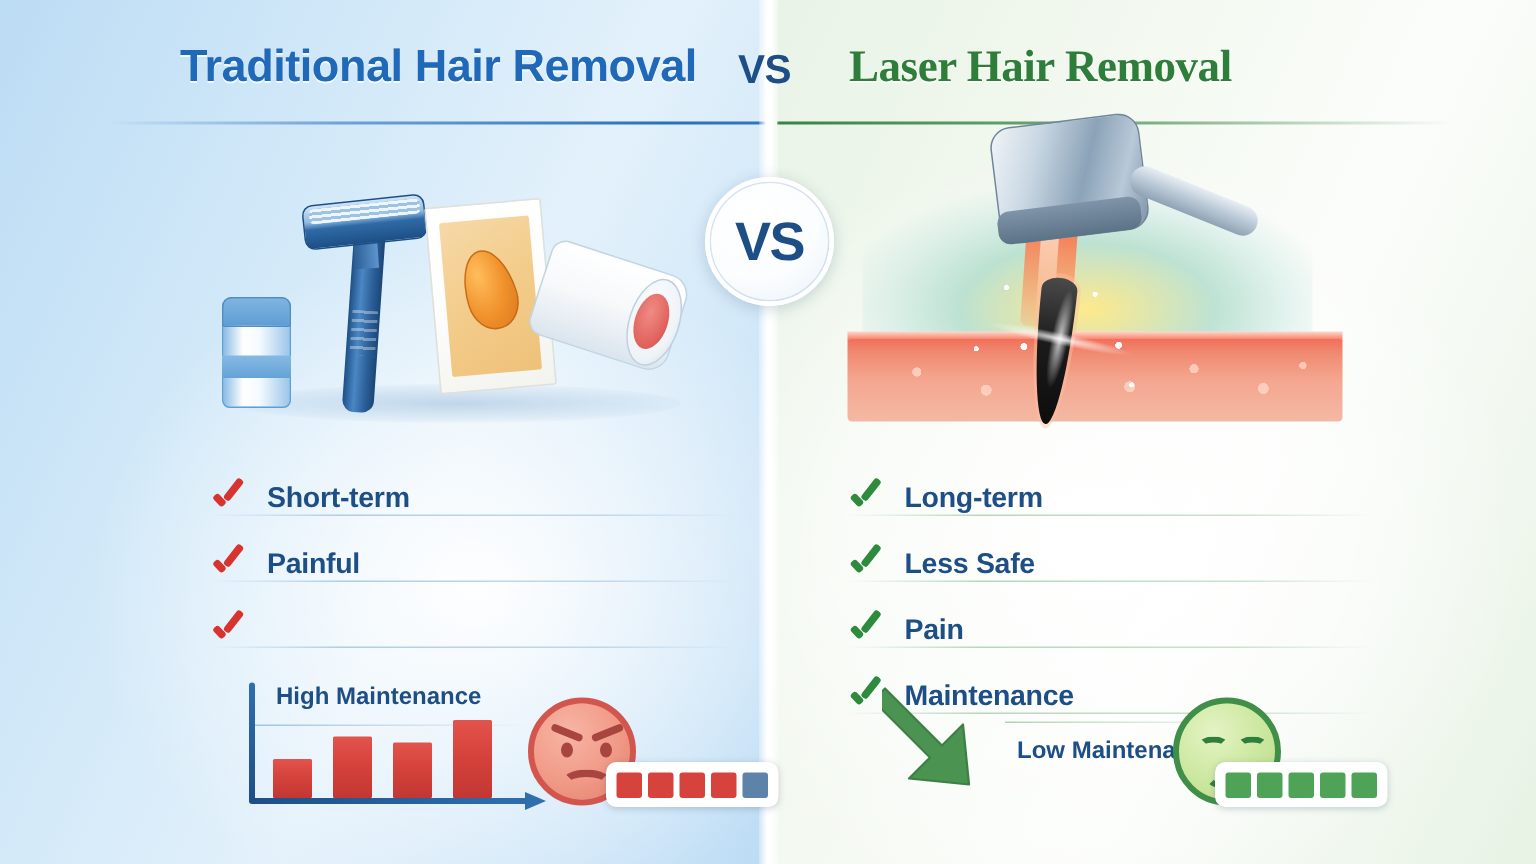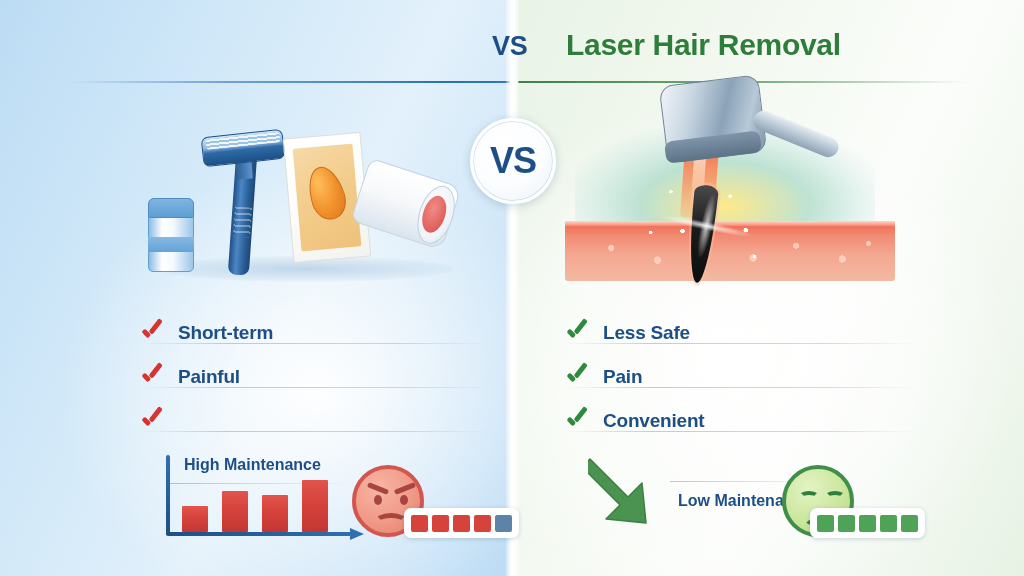--- a/index.html
+++ b/index.html
@@ -51,21 +51,21 @@
   .title {
     position: absolute;
     top: 28px;
     font-size: 30px;
     font-weight: bold;
     letter-spacing: -0.3px;
     white-space: nowrap;
   }
   .title-left  { left: 120px; color: #1f69b8; text-shadow: 0 1px 0 rgba(255,255,255,0.8); }
   .title-vs    { left: 492px; color: #1d4f86; font-size: 27px; top: 31px; }
-  .title-right { left: 566px; color: #2e7d3a; text-shadow: 0 1px 0 rgba(255,255,255,0.8); }
+  .title-right { left: 566px; color: #2e7d3a; text-shadow: 0 1px 0 rgba(255,255,255,0.8); font-family: Liberation Serif, serif; }
 
   .rule {
     position: absolute;
     top: 81px; height: 2px;
   }
   .rule-left {
     left: 70px; width: 440px;
     background: linear-gradient(90deg, rgba(31,105,184,0) 0%, rgba(31,105,184,0.55) 35%, rgba(31,105,184,0.95) 85%, rgba(31,105,184,0.9) 100%);
   }
   .rule-right {
@@ -439,20 +439,21 @@
 </head>
 <body>
 
 <div class="poster">
 
   <div class="panel panel-left"></div>
   <div class="panel panel-right"></div>
   <div class="divider"></div>
 
   <div class="header">
+    <div class="title title-left">Traditional Hair Removal</div>
     <div class="title title-vs">VS</div>
     <div class="title title-right">Laser Hair Removal</div>
   </div>
   <div class="rule rule-left"></div>
   <div class="rule rule-right"></div>
 
   <div class="vs-badge">
     <span>VS</span>
   </div>
 
@@ -502,29 +503,33 @@
       <span class="feature-label">Painful</span>
     </div>
     <div class="feature-row">
       <span class="check check-red"></span>
     </div>
   </div>
 
   <div class="features features-right">
     <div class="feature-row">
       <span class="check check-green"></span>
+      <span class="feature-label">Long-term</span>
+    </div>
+    <div class="feature-row">
+      <span class="check check-green"></span>
       <span class="feature-label">Less Safe</span>
     </div>
     <div class="feature-row">
       <span class="check check-green"></span>
       <span class="feature-label">Pain</span>
     </div>
     <div class="feature-row">
       <span class="check check-green"></span>
-      <span class="feature-label">Convenient</span>
+      <span class="feature-label">Maintenance</span>
     </div>
   </div>
 
   <div class="chart-box">
     <div class="axis-y"></div>
     <div class="axis-x"></div>
     <div class="axis-arrow"></div>
     <div class="chart-gridline"></div>
     <div class="chart-caption">High Maintenance</div>
     <div class="bars" id="bars">

